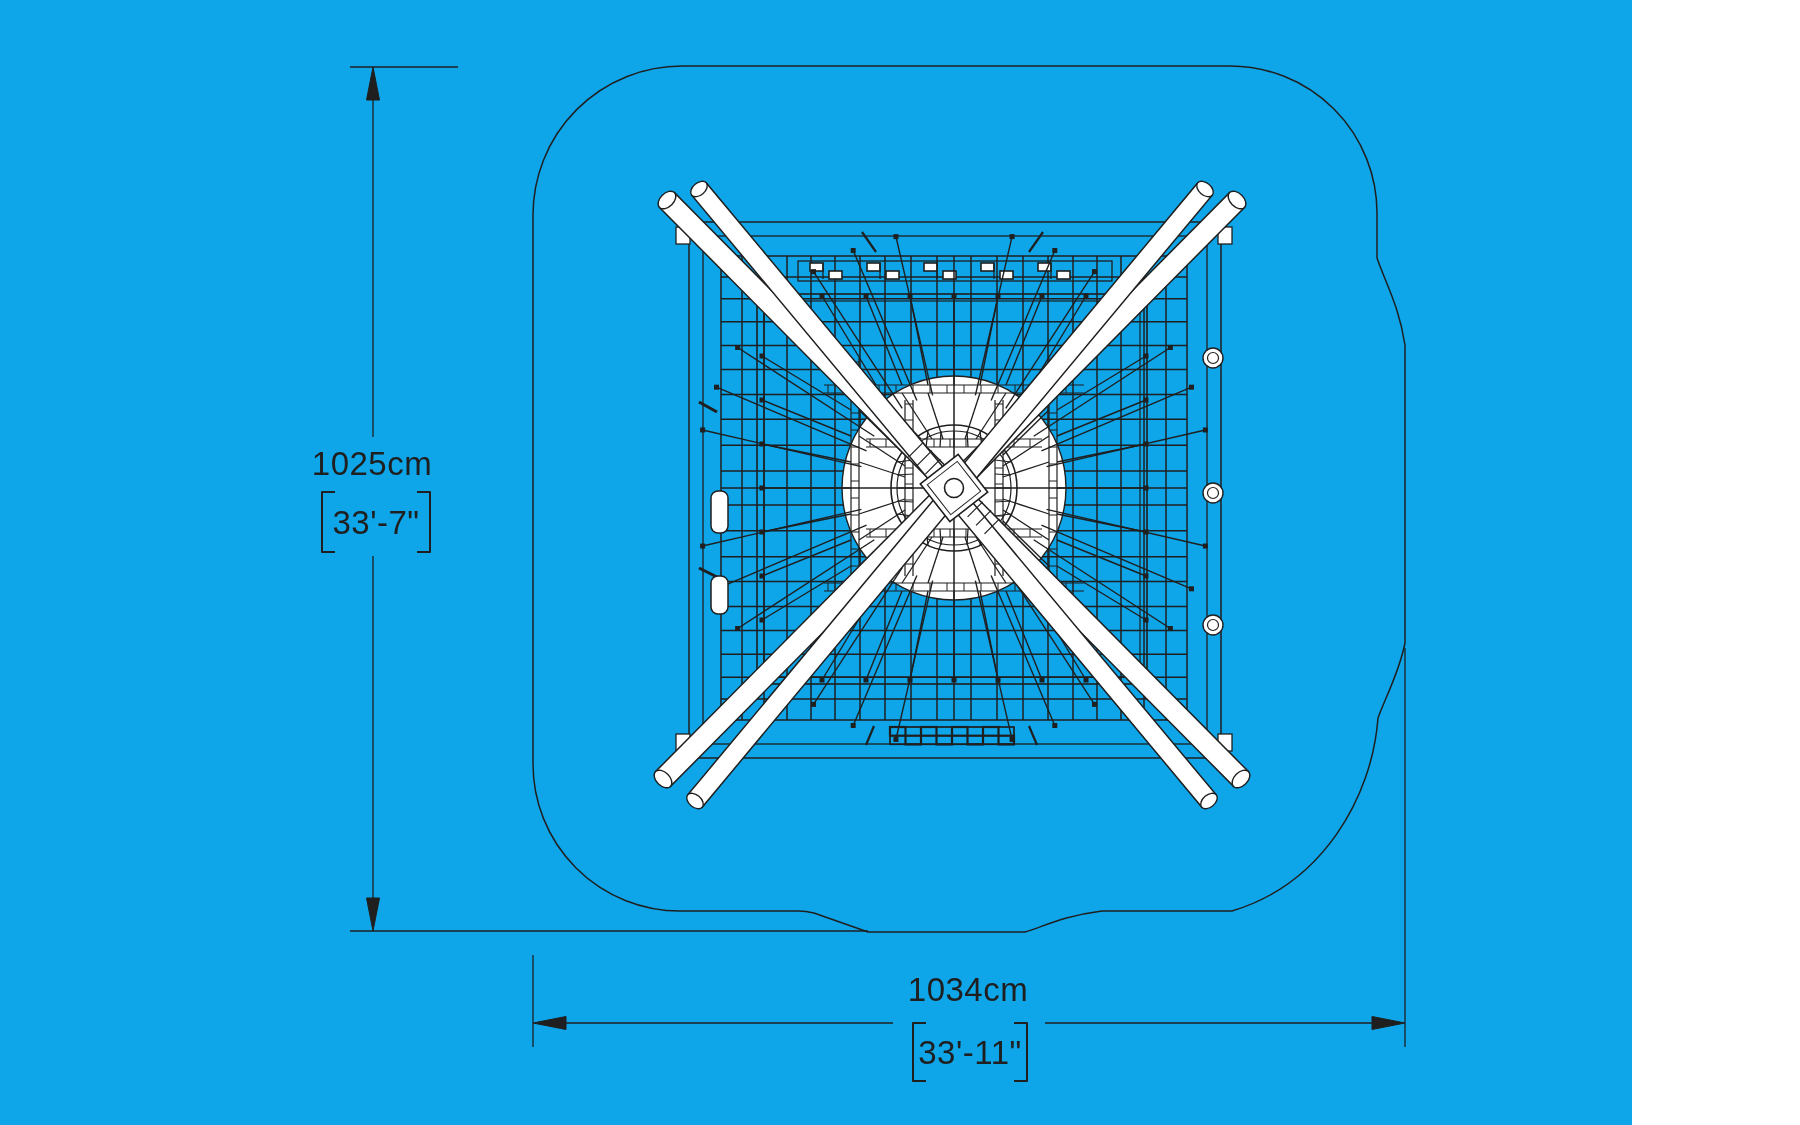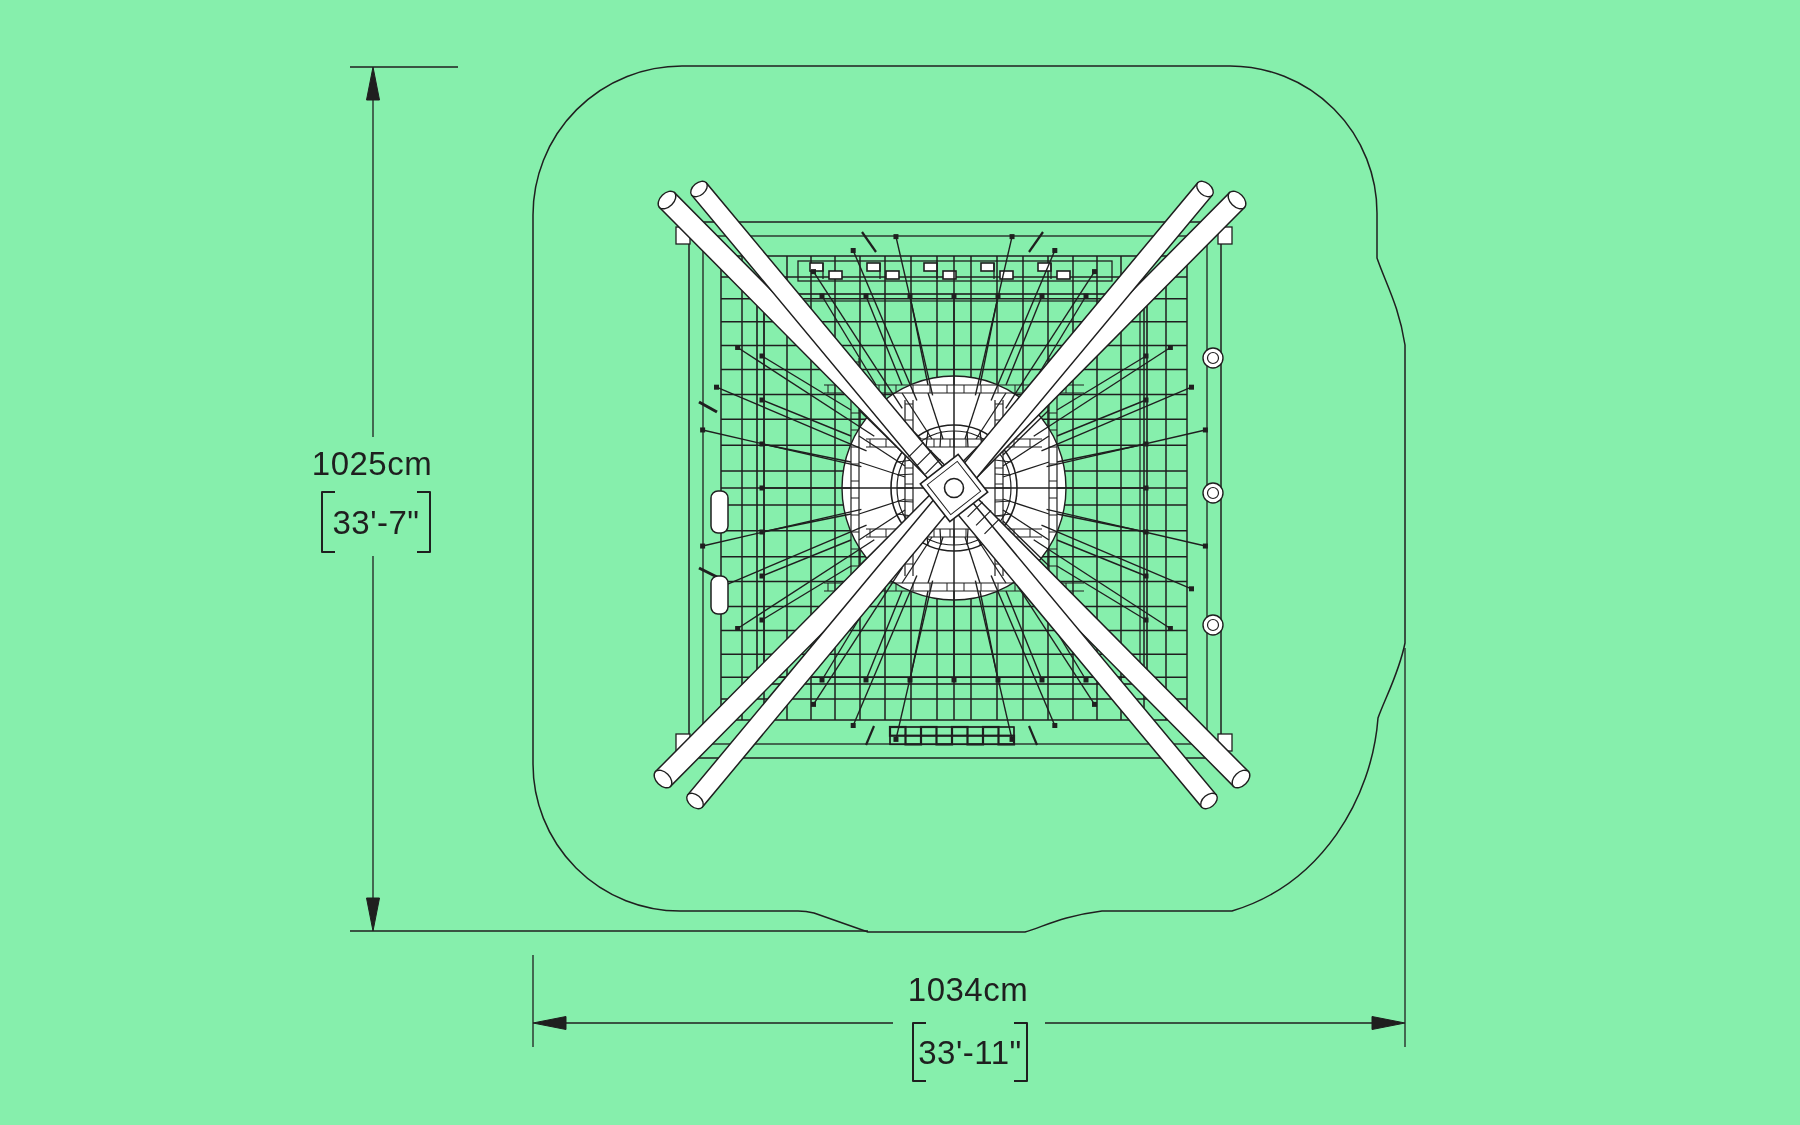--- a/index.html
+++ b/index.html
@@ -1,16 +1,16 @@
 <!DOCTYPE html>
 <html><head>
 <meta charset="utf-8">
 <style>
   html,body{margin:0;padding:0;background:#ffffff;}
-  .page{position:relative;width:1800px;height:1125px;background:#86efac;overflow:hidden;}
+  .page{position:relative;width:1632px;height:1125px;background:#0ea5e9;overflow:hidden;}
   svg{display:block;}
   text{font-family:"Liberation Sans","DejaVu Sans",sans-serif;fill:#1f1f1f;}
   .dim-label{font-size:33px;letter-spacing:0.5px;font-weight:500;}
 </style>
 </head>
 <body>
 
 <div class="page">
   <svg id="cad" width="1800" height="1125" viewBox="0 0 1800 1125">
     <g id="gen-boundary">

